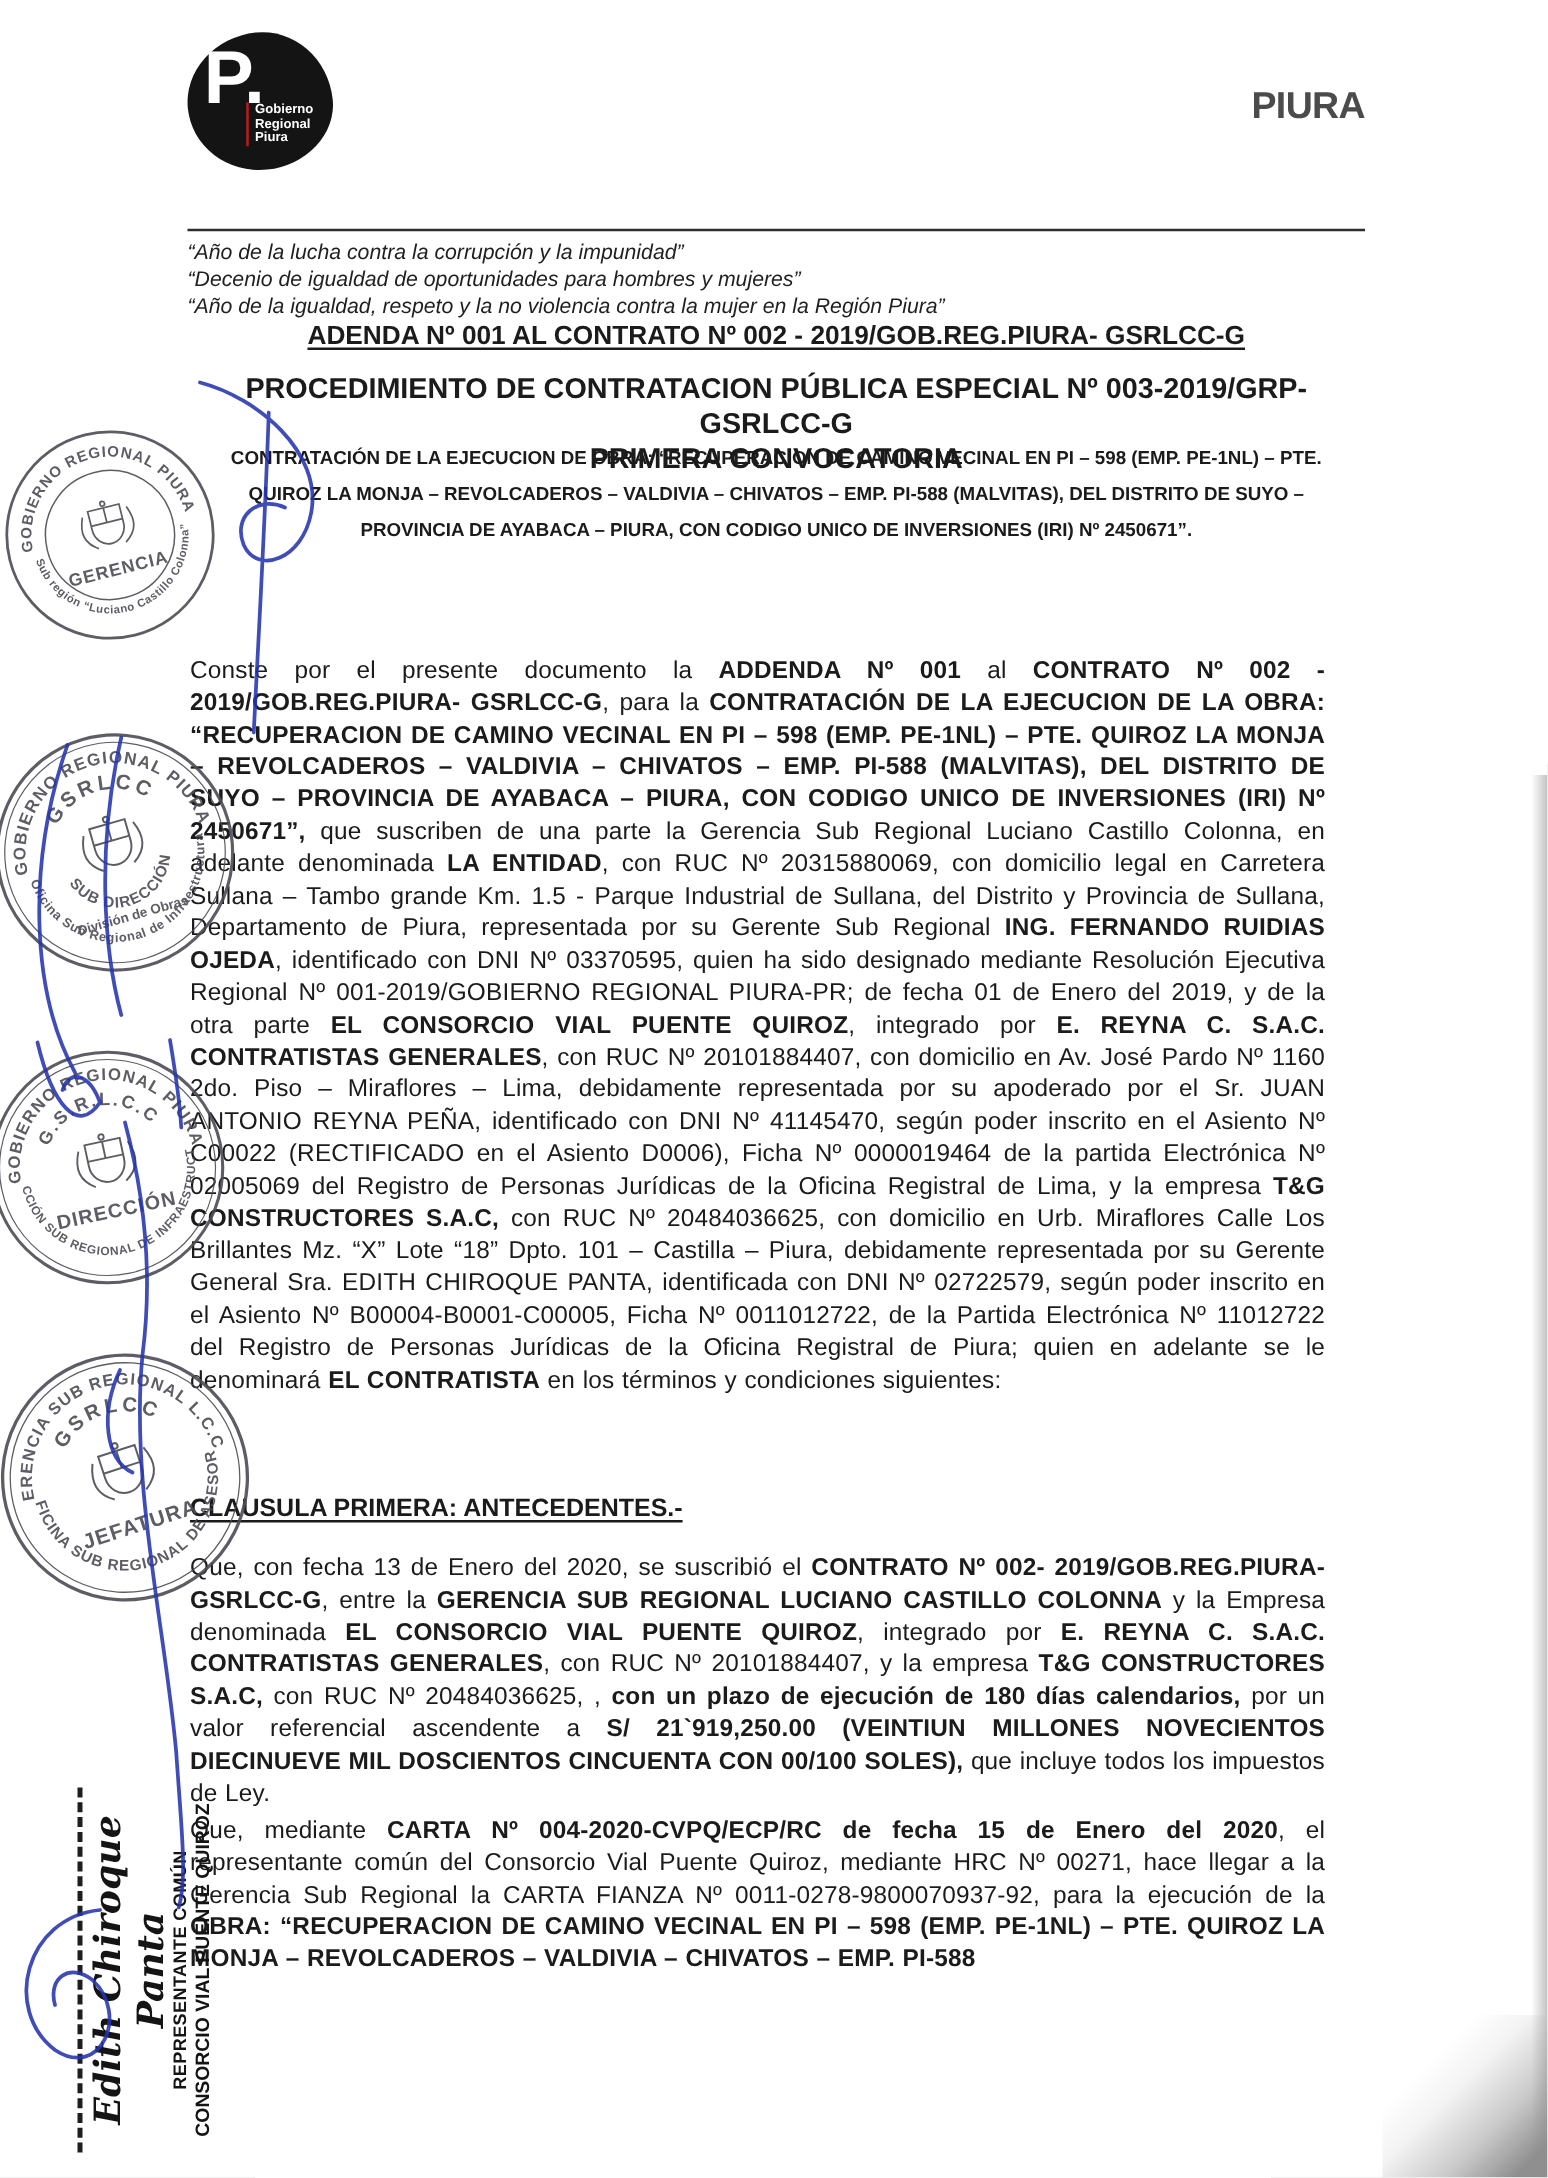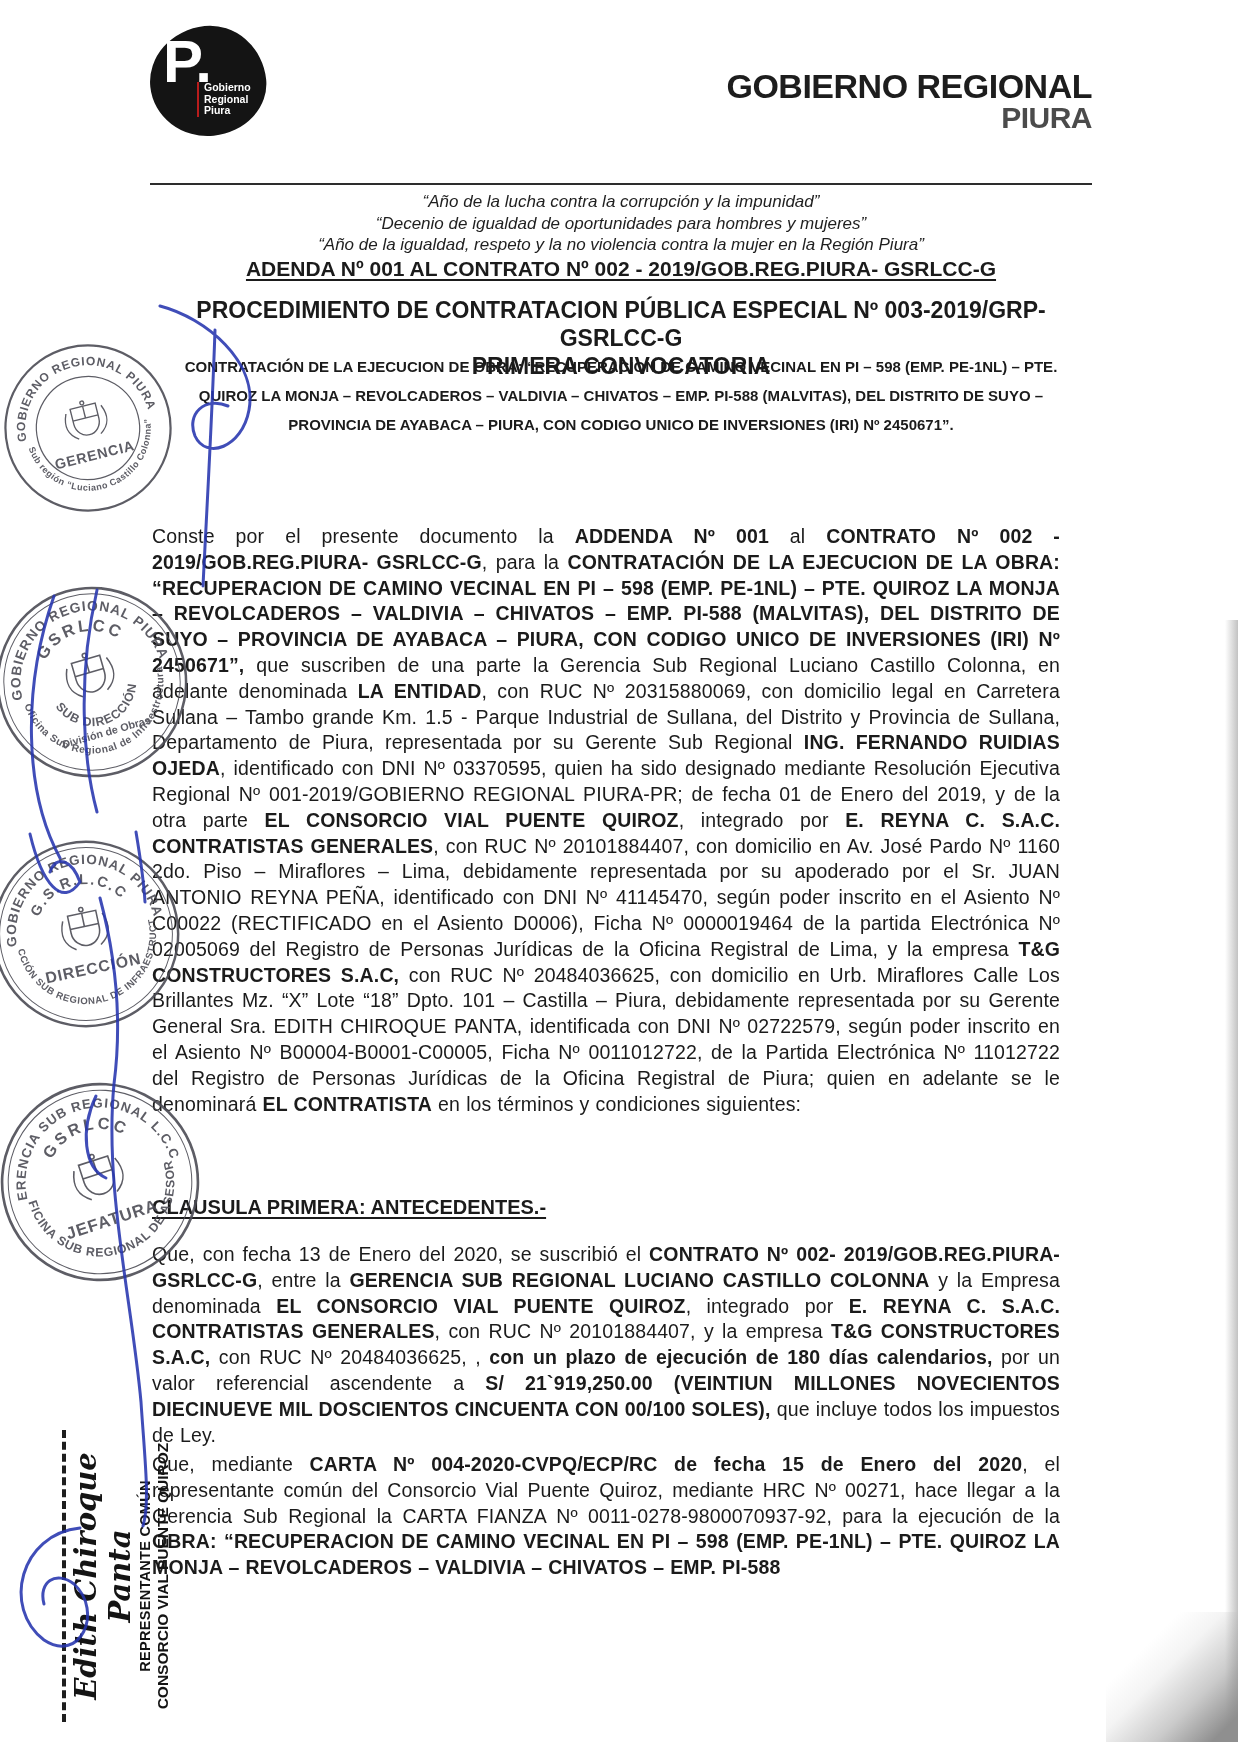--- a/index.html
+++ b/index.html
@@ -8,21 +8,21 @@
   
   .logo{position:absolute;left:150px;top:26px;width:116px;height:110px;}
   .logo-blob{position:absolute;inset:0;background:#141414;border-radius:52% 48% 50% 50%/50% 54% 46% 50%;transform:rotate(-6deg);}
   .logo-p{position:absolute;left:13px;top:6px;color:#fff;font-size:60px;font-weight:bold;line-height:60px;}
   .logo-mini{position:absolute;left:47px;top:56px;color:#fff;font-size:10.5px;line-height:11.5px;font-weight:bold;
              border-left:2px solid #b91c1c;padding-left:5px;}
   .brand{position:absolute;left:560px;top:70px;width:532px;text-align:right;font-weight:bold;letter-spacing:-.5px;}
   .brand-1{font-size:34px;line-height:33px;color:#1d1d1d;}
   .brand-2{font-size:30px;line-height:30px;color:#4b4b4b;}
   .rule{position:absolute;left:150px;top:183px;width:942px;height:2px;background:#2d2d2d;}
-  .mottos{position:absolute;left:150px;top:191px;width:942px;text-align:center;font-style:italic;
+  .mottos{position:absolute;left:150px;top:191px;width:942px;text-align:left;font-style:italic;
           font-size:17px;line-height:21.5px;color:#1f1f1f;}
   
   .title{position:absolute;left:150px;top:257px;width:942px;text-align:center;font-size:21px;font-weight:bold;}
   .title span{text-decoration:underline;text-underline-offset:3px;}
   .subtitle{position:absolute;left:150px;top:296px;width:942px;text-align:center;font-size:23px;font-weight:bold;line-height:28px;}
   .object{position:absolute;left:158px;top:352px;width:926px;text-align:center;font-size:15px;font-weight:bold;line-height:29px;}
   
   .para{position:absolute;left:152px;width:908px;font-size:19.5px;line-height:25.8px;text-align:justify;
         letter-spacing:.15px;word-spacing:.5px;}
   .p1{top:524px;}
@@ -71,21 +71,20 @@
   <div class="logo">
     <div class="logo-blob"></div>
     <div class="logo-p">P.</div>
     <div class="logo-mini">
       <div>Gobierno</div>
       <div>Regional</div>
       <div>Piura</div>
     </div>
   </div>
   <div class="brand">
-    <div class="brand-1">GOBIERNO REGIONAL</div>
     <div class="brand-2">PIURA</div>
   </div>
   <div class="rule"></div>
 
   <div class="mottos">
     <div>“Año de la lucha contra la corrupción y  la impunidad”</div>
     <div>“Decenio de igualdad de oportunidades para hombres y mujeres”</div>
     <div>“Año de la igualdad, respeto y la no violencia contra la mujer en la Región Piura”</div>
   </div>
 

